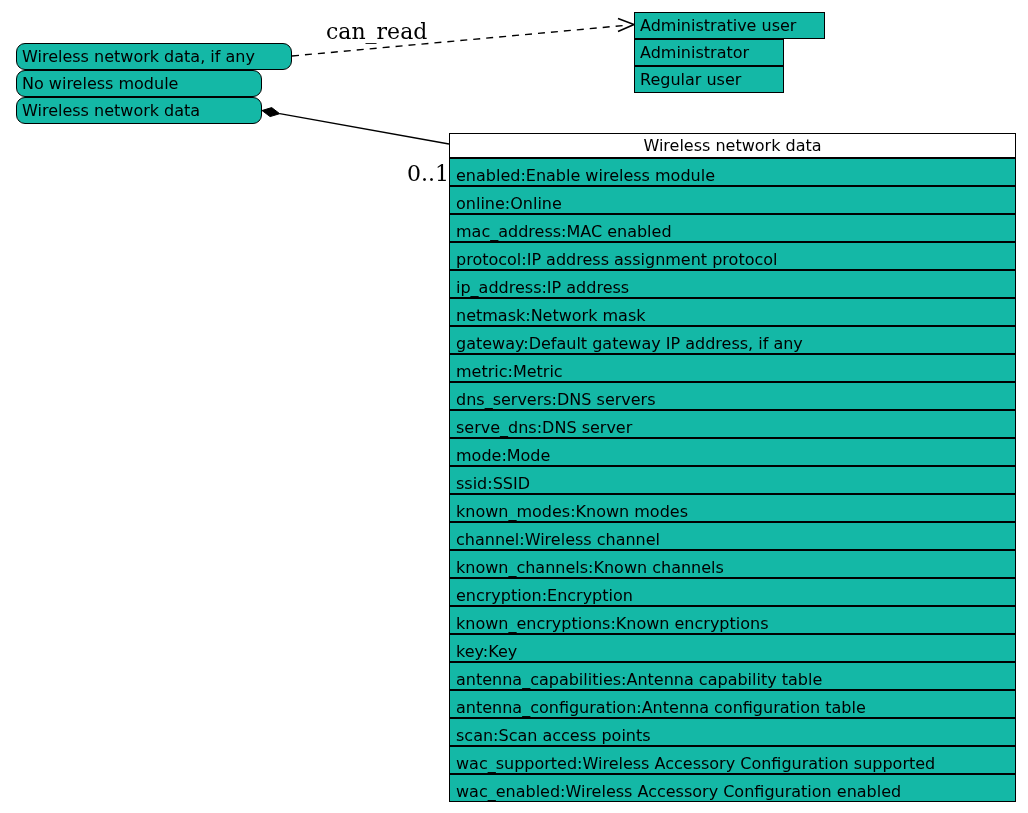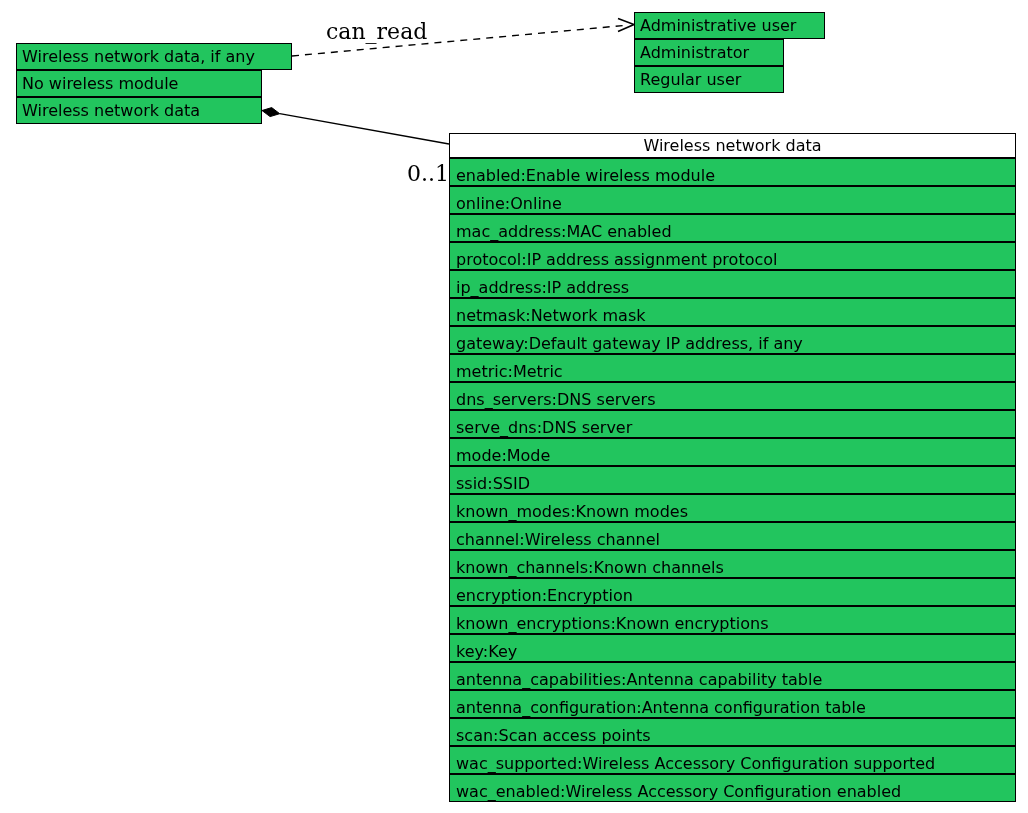--- a/index.html
+++ b/index.html
@@ -23,31 +23,31 @@
     width: 1028px;
     height: 813px;
     pointer-events: none;
   }
   .node {
     position: absolute;
   }
   .cell {
     box-sizing: border-box;
     border: 1px solid #000000;
-    background: #22c55e;
+    background: #14b8a6;
     font-size: 16px;
     height: 27px;
     line-height: 25px;
     padding: 0 5px;
     white-space: nowrap;
     overflow: hidden;
   }
   
   .left-node { left: 16px; top: 43px; }
-  .left-node .cell { width: 246px; }
+  .left-node .cell { width: 246px; border-radius: 9px; }
   .left-node .cell:nth-child(1) { width: 276px; }
 
   
   .right-node { left: 634px; top: 12px; }
   .right-node .cell { width: 150px; }
   .right-node .cell:nth-child(1) { width: 191px; }
 
   
   .big-table { left: 449px; top: 133px; width: 567px; }
   .big-table .title-cell {

